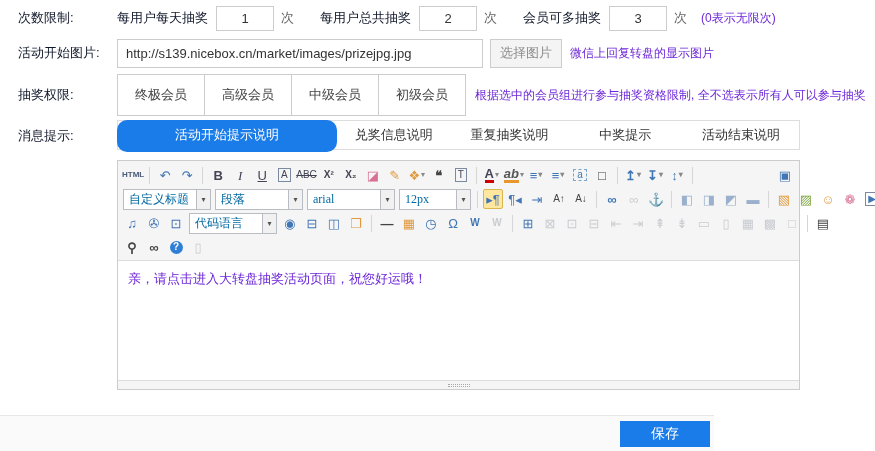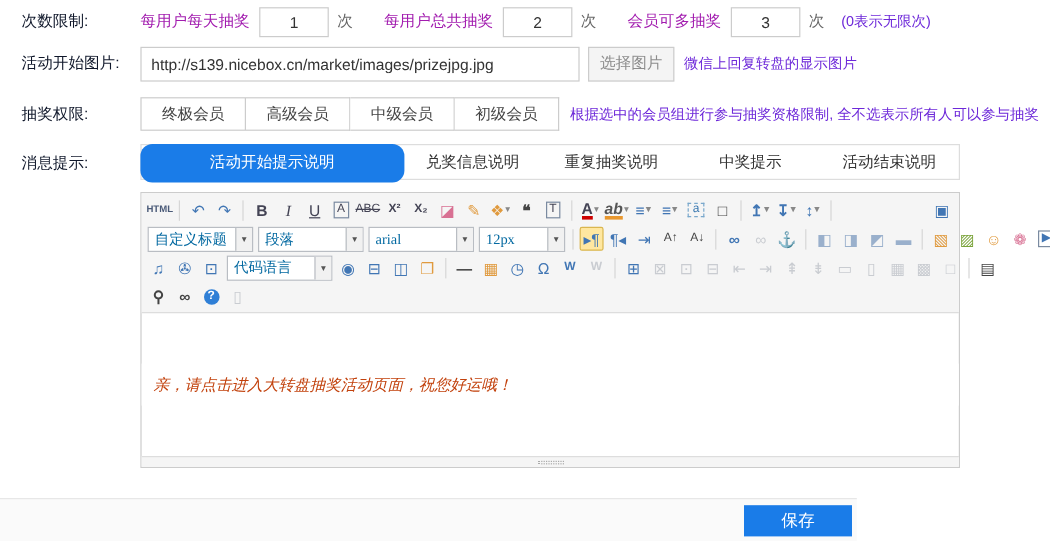--- a/index.html
+++ b/index.html
@@ -7,52 +7,52 @@
     font-family: "Liberation Sans", sans-serif; font-size: 13px; color: #333; }
   .page { position: relative; width: 875px; height: 451px; }
 
   .form-row { display: flex; align-items: center; }
   .row-label { width: 117px; padding-left: 18px; color: #0f172a; flex: none; }
   .hint { color: #6d28d9; font-size: 12px; }
 
   
   .row-limit { padding-top: 6px; height: 30px; }
   .limit-fields { display: flex; align-items: center; }
-  .limit-fields .flabel { color: #a21caf; margin-right: 8px; }
+  .limit-fields .flabel { color: #0f172a; margin-right: 8px; }
   .num-input { width: 58px; height: 25px; border: 1px solid #ccc; text-align: center;
     font-size: 13px; color: #333; font-family: "Liberation Sans", sans-serif; }
   .unit { color: #666; margin: 0 26px 0 7px; }
   .unit.last { margin-right: 14px; }
 
   
   .row-image { margin-top: 7px; height: 32px; }
   .url-input { width: 366px; height: 29px; border: 1px solid #ccc; padding: 0 8px;
     font-size: 13px; color: #333; font-family: "Liberation Sans", sans-serif; }
   .pick-btn { margin-left: 7px; width: 72px; height: 29px; border: 1px solid #ccc;
     background: #f4f4f4; color: #8c8c8c; font-size: 13px; cursor: pointer;
     font-family: "Liberation Sans", sans-serif; }
   .row-image .hint { margin-left: 8px; }
 
   
   .row-perm { margin-top: 11px; height: 30px; }
   .member-group { display: flex; }
-  .member-btn { height: 28px; padding: 0 17px; background: #fff; border: 1px solid #ccc;
+  .member-btn { height: 42px; padding: 0 17px; background: #fff; border: 1px solid #ccc;
     border-left: none; color: #444; font-size: 13px; line-height: 26px; cursor: pointer; }
   .member-btn:first-child { border-left: 1px solid #ccc; }
   .row-perm .hint { margin-left: 9px; }
 
   
   .row-msg { margin-top: 10px; align-items: flex-start; }
   .msg-tabs { width: 683px; height: 30px; display: flex; border: 1px solid #ddd; background: #fff; }
   .msg-tab { flex: 1; text-align: center; line-height: 28px; color: #333; cursor: pointer; }
   .msg-tab.active { background: var(--accent); color: #fff; line-height: 30px; margin: -1px; height: 32px; flex-basis: auto; border-radius: 10px; }
 
   
   .editor { margin: 10px 0 0 117px; width: 683px; height: 230px; border: 1px solid #ccc;
-    display: flex; flex-direction: column; background: #fff; gap: 42px; }
+    display: flex; flex-direction: column; background: #fff; }
   .tb { background: #f5f5f5; border-bottom: 1px solid #ddd; padding: 2px 3px 1px 3px; }
   .tb-row { display: flex; align-items: center; height: 24px; }
   .tb-icon { min-width: 20px; height: 20px; display: inline-flex; align-items: center;
     justify-content: center; margin: 0 1px; cursor: pointer; font-size: 13px; color: #445; line-height: 1; }
   .tb-icon .g { display: inline-flex; align-items: center; justify-content: center; }
   .tb-icon .dd { font-size: 8px; color: #888; margin-left: 1px; }
   .tb-sep { width: 1px; height: 17px; background: #d6d6d6; margin: 0 4px; flex: none; }
   .tb-gap { flex: 1; }
   .tb-select { height: 21px; border: 1px solid #b9bdc3; background: #fff; display: inline-flex;
     align-items: center; margin: 0 2px; cursor: pointer; }
@@ -73,22 +73,22 @@
   .lblue { color: #9ab0cc; }
   .orange { color: #e09a3e; }
   .pink { color: #d87093; }
   .green { color: #7aa33a; }
   .dark { color: #444; }
   .dis, .dis .g { color: #c9ccd1 !important; cursor: default; }
   .act { background: #ffe7a0; border: 1px solid #dab64f; border-radius: 2px; }
   .circle .g { background: #2f7fd6; color: #fff; border-radius: 50%; width: 13px; height: 13px;
     font-size: 10px; font-weight: bold; }
 
-  .editor-body { flex: 1; background: #fff; padding: 8px 10px; font-size: 13px; color: #c2410c;
-    line-height: 1.5; overflow: hidden; font-style: italic; }
+  .editor-body { flex: 1; background: #fff; padding: 8px 10px; font-size: 13px; color: #6d28d9;
+    line-height: 1.5; overflow: hidden; }
   .editor-statusbar { height: 9px; background: #f5f5f5; border-top: 1px solid #ddd;
     display: flex; align-items: center; justify-content: center; }
   .grip { width: 22px; height: 3px; border-top: 1px dotted #aaa; border-bottom: 1px dotted #aaa; }
 
   
   .footer { position: absolute; left: 0; bottom: 0; width: 714px; height: 36px;
     background: #fafafa; border-top: 1px solid #e7e7e7; display: flex;
     align-items: center; justify-content: flex-end; }
   .save-btn { width: 90px; height: 26px; margin-right: 4px; background: var(--accent);
     color: #fff; border: none; font-size: 14px; cursor: pointer;

